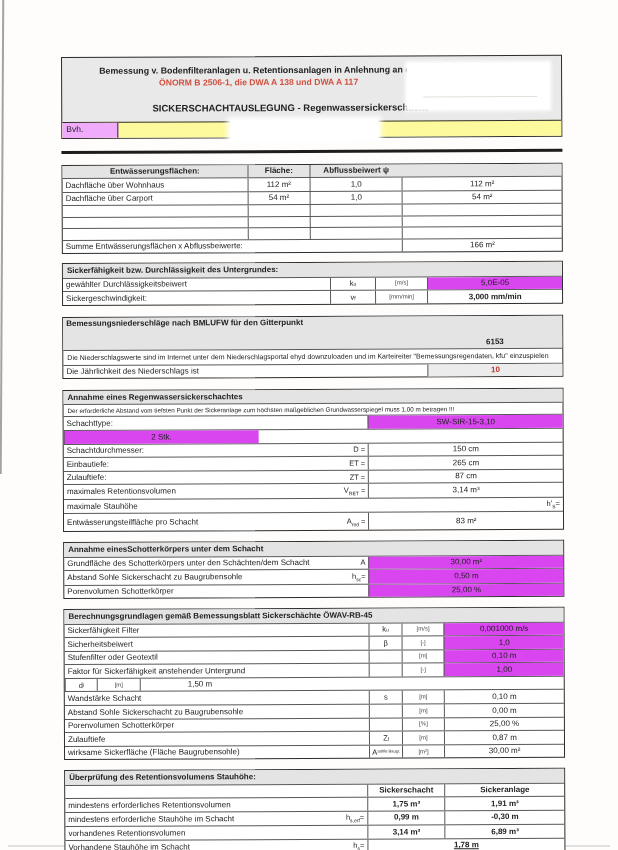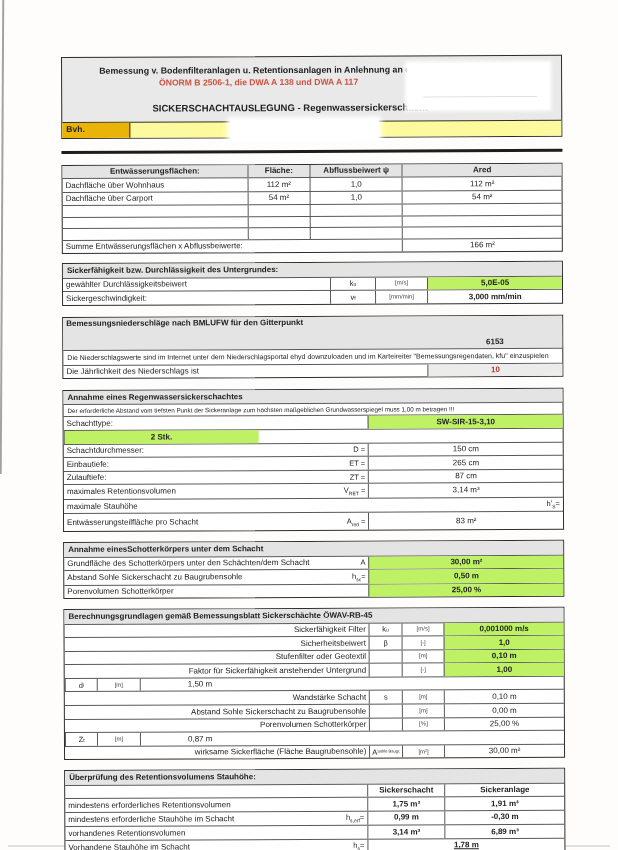--- a/index.html
+++ b/index.html
@@ -14,47 +14,47 @@
   
   .header-box{border:1.5px solid #2d2d2d;background:#e9e9e9;position:relative;}
   .hpad{padding:8px 8px 5px;}
   .hline1{font-size:8.8px;font-weight:bold;text-align:center;margin:0 118px 1px 12px;line-height:1.25;}
   .hline2{font-size:8.6px;font-weight:bold;color:#d0513f;text-align:center;margin:0 118px 0 12px;}
   .htitle{font-size:9.5px;font-weight:bold;text-align:center;margin:15px 55px 3px 12px;}
   .redact{position:absolute;background:#fff;}
   .redact.hdr{right:12px;top:7px;width:142px;height:46px;box-shadow:0 0 4px 2px #ffffff;}
   .redact.hdr::after{content:"";position:absolute;left:16px;bottom:12px;right:12px;height:1px;background:#e3e1da;}
   .bvh-row{display:flex;border-top:1.4px solid #2d2d2d;background:#fdfa9e;position:relative;height:15px;}
-  .bvh-label{width:68px;background:#eab308;border-right:1.2px solid #2d2d2d;font-size:8.5px;font-weight:bold;padding:1.5px 4px;box-sizing:border-box;}
+  .bvh-label{width:56px;background:#f0abfc;border-right:1.2px solid #2d2d2d;font-size:8.5px;font-weight:normal;padding:1.5px 4px;box-sizing:border-box;}
   .redact.bvh{left:168px;top:-2px;width:148px;height:19px;box-shadow:0 0 5px 3px #fff;}
 
   .thick-rule{height:2.6px;background:#1d1d1d;margin-top:12px;}
 
   
   .tbl{border:1.4px solid #2d2d2d;background:#fff;}
   .ttl{background:#e4e4e4;font-weight:bold;font-size:8px;padding:2px 4px;line-height:1.15;}
   .trow{display:flex;border-top:1px solid #585858;align-items:stretch;min-height:10.5px;}
   .c{padding:1.5px 3px;font-size:8px;line-height:1.2;box-sizing:border-box;}
   .vline{border-left:1px solid #585858;}
   .ctr{text-align:center;}
   .b{font-weight:bold;}
-  .yel{background:#bef264;font-weight:bold;}
+  .yel{background:#d946ef;font-weight:normal;}
   .grayc{background:#ececec;}
   .grayrow{background:#e4e4e4;}
   .unit{font-size:6px;color:#444;display:flex;align-items:center;justify-content:center;}
   .sy{font-size:7.5px;white-space:nowrap;}
   sub{font-size:5px;}
   .note{font-size:7px;color:#222;padding:2px 4px;line-height:1.3;border-top:1px solid #585858;}
   .note.sm{font-size:6.3px;padding:1.5px 4px;}
   .lflex{display:flex;justify-content:space-between;align-items:center;flex:1;}
 
   
   .d1{width:37%;} .d2{width:12.5%;} .d3{width:18.5%;} .d4{flex:1;}
   .p1{flex:1;} .p2{width:9%;display:flex;align-items:center;justify-content:center;} .p3{width:10.5%;} .p4{width:27%;}
-  .q1{flex:1;text-align:right;} .q2{width:6.5%;display:flex;align-items:center;justify-content:center;} .q3{width:8.5%;} .q4{width:24%;}
+  .q1{flex:1;} .q2{width:6.5%;display:flex;align-items:center;justify-content:center;} .q3{width:8.5%;} .q4{width:24%;}
   .s1{flex:1;} .sval{width:39%;}
   .k1{flex:1;} .kv1{width:15.5%;} .kv2{width:24%;}
   .red-txt{color:#b8382c;font-weight:bold;}
   .decisive{color:#c23b2a;font-weight:bold;text-align:center;font-size:8px;padding:1.5px;}
   .status{background:#cdeccb;color:#3d513d;font-weight:bold;text-align:center;font-size:8.5px;padding:2px;border-top:1px solid #585858;}
 </style>
 </head>
 <body>
 
 <div class="scan-left"></div>
@@ -75,21 +75,20 @@
     </div>
   </div>
 
   <div class="thick-rule"></div>
 
   <div class="tbl" style="margin-top:11px;">
     <div class="trow grayrow" style="border-top:none;">
       <div class="c d1 ctr b">Entwässerungsflächen:</div>
       <div class="c d2 vline ctr b">Fläche:</div>
       <div class="c d3 vline ctr b">Abflussbeiwert ψ</div>
-      <div class="c d4 vline ctr b">Ared</div>
     </div>
     <div class="trow">
       <div class="c d1">Dachfläche über Wohnhaus</div>
       <div class="c d2 vline ctr">112 m²</div>
       <div class="c d3 vline ctr">1,0</div>
       <div class="c d4 vline ctr">112 m²</div>
     </div>
     <div class="trow">
       <div class="c d1">Dachfläche über Carport</div>
       <div class="c d2 vline ctr">54 m²</div>
@@ -278,20 +277,21 @@
       <div class="c q3 vline unit">[m]</div>
       <div class="c q4 vline ctr">0,00 m</div>
     </div>
     <div class="trow">
       <div class="c q1">Porenvolumen Schotterkörper</div>
       <div class="c q2 vline sy"></div>
       <div class="c q3 vline unit">[%]</div>
       <div class="c q4 vline ctr">25,00 %</div>
     </div>
     <div class="trow">
+      <div class="c q1">Zulauftiefe</div>
       <div class="c q2 vline sy">
           <span>Z</span>
           <sub>t</sub>
         </div>
       <div class="c q3 vline unit">[m]</div>
       <div class="c q4 vline ctr">0,87 m</div>
     </div>
     <div class="trow">
       <div class="c q1">wirksame Sickerfläche (Fläche Baugrubensohle)</div>
       <div class="c q2 vline sy">

